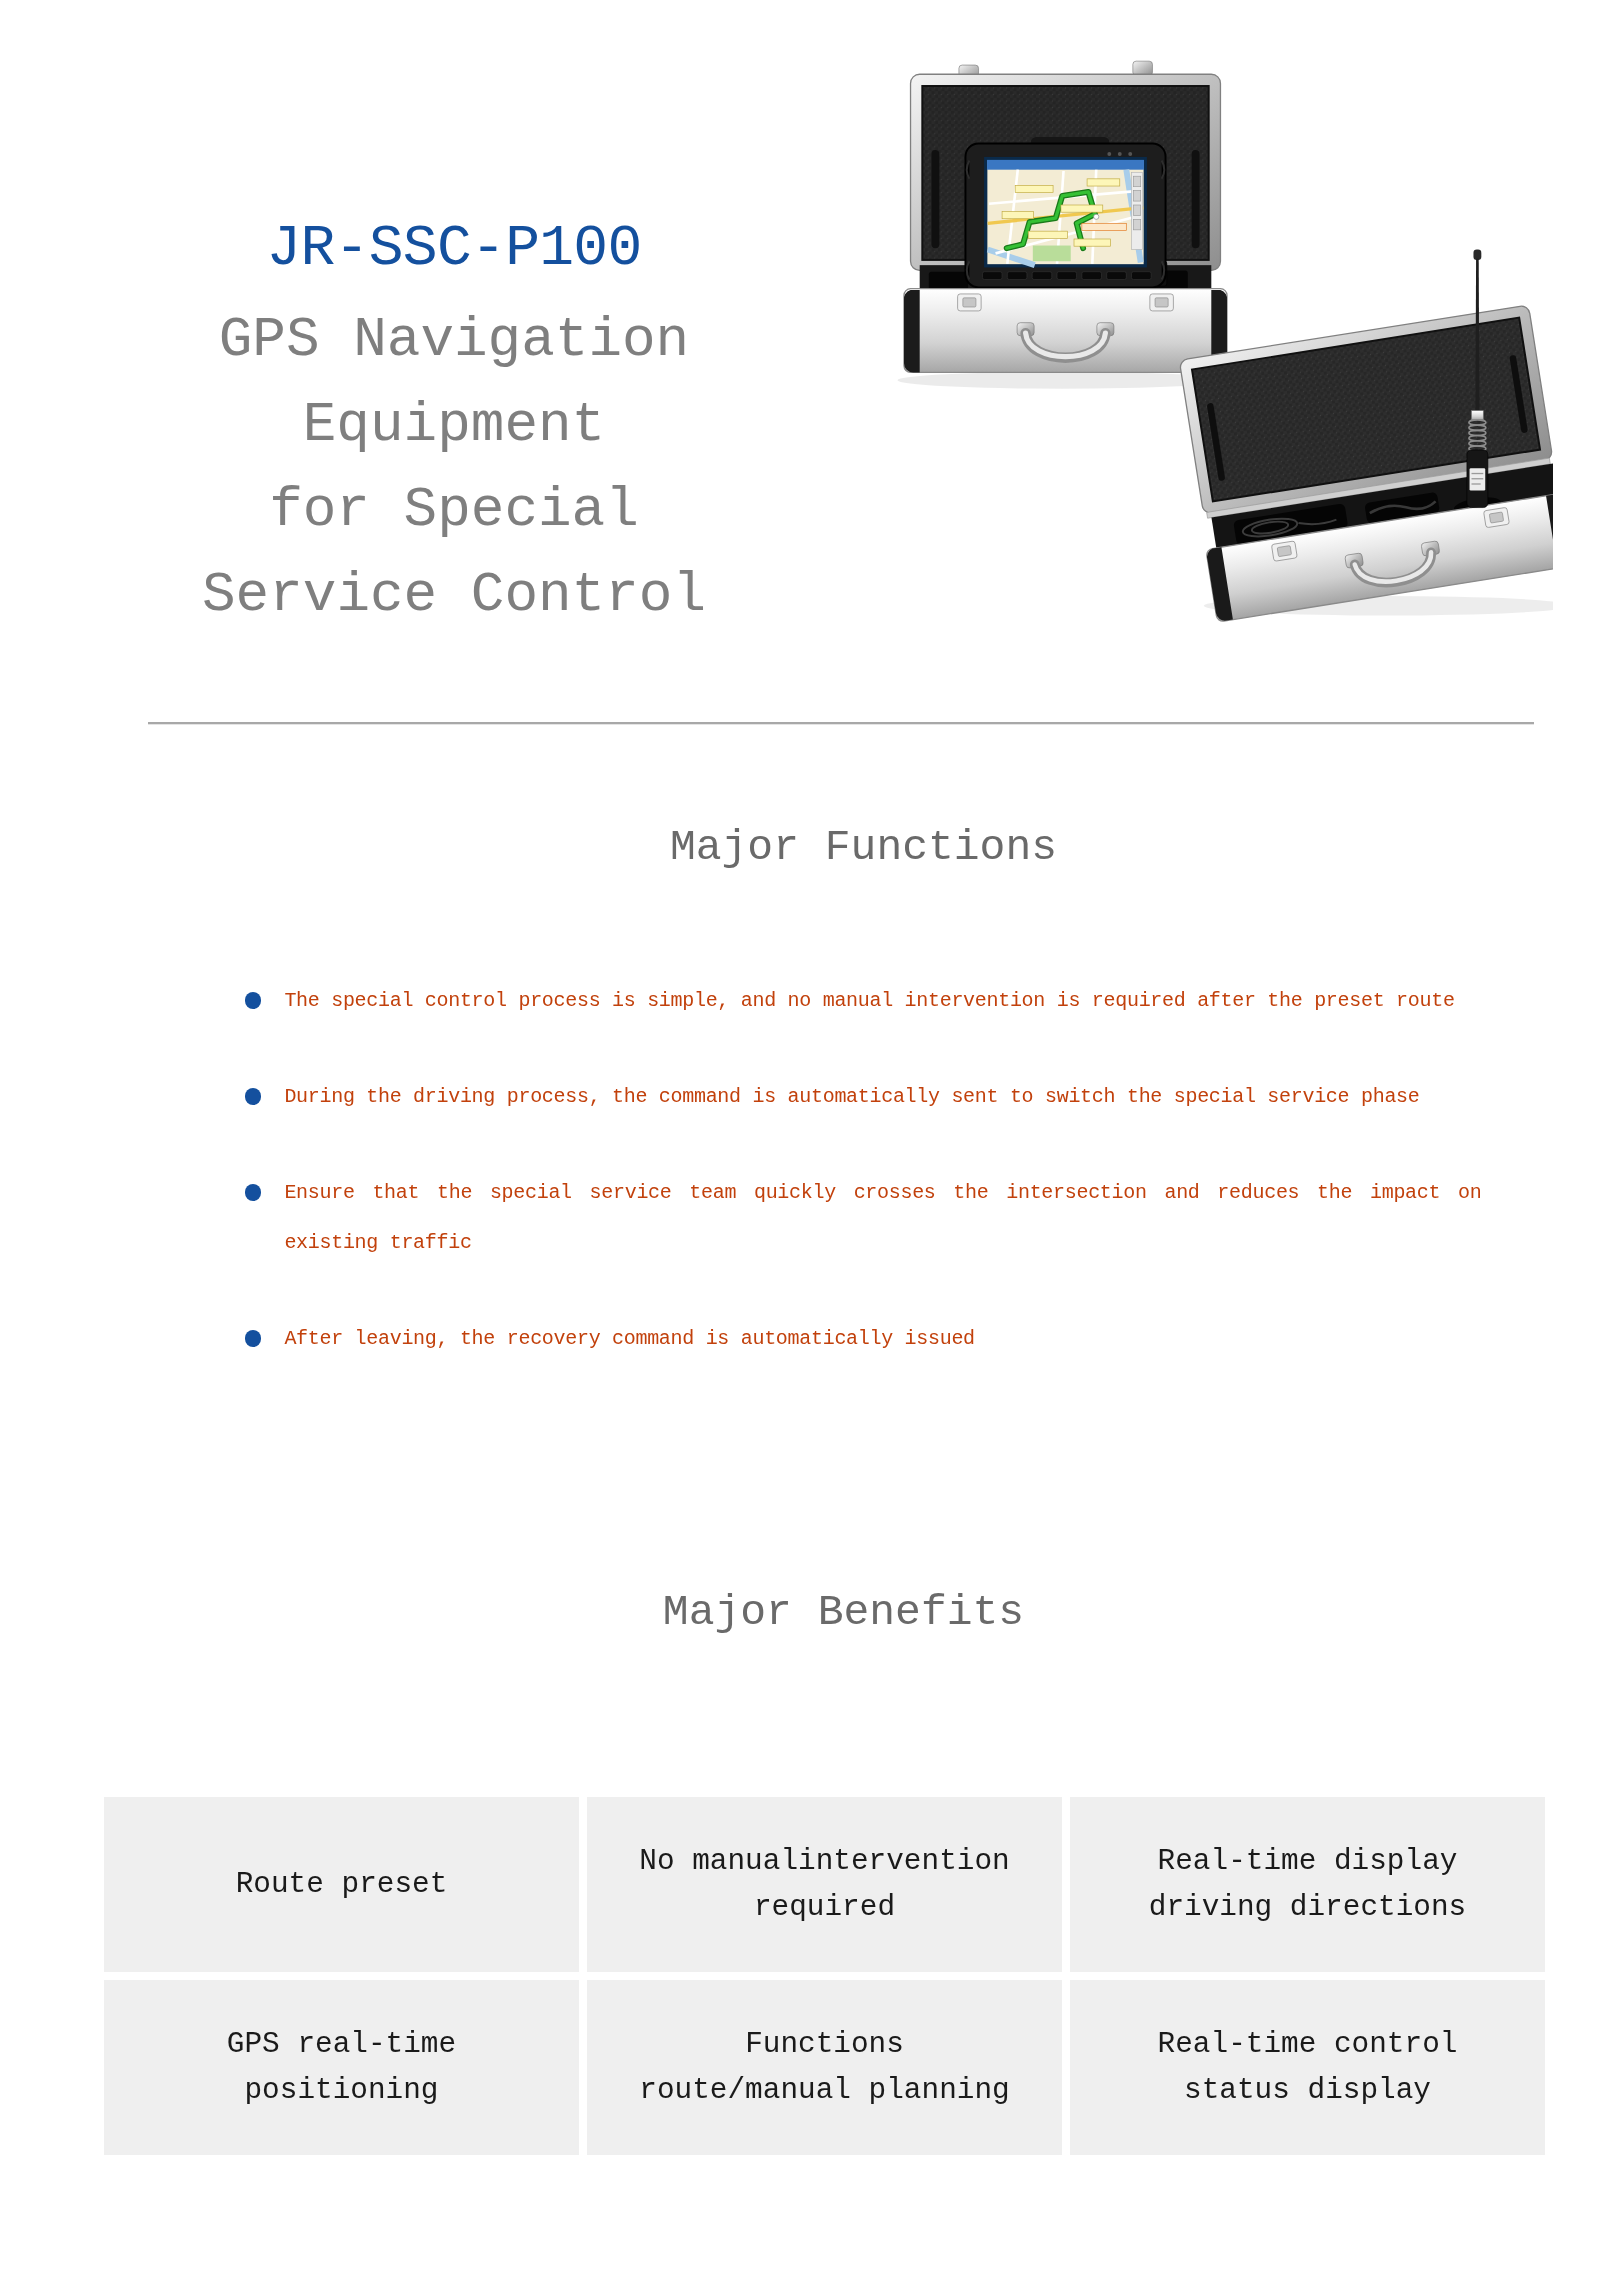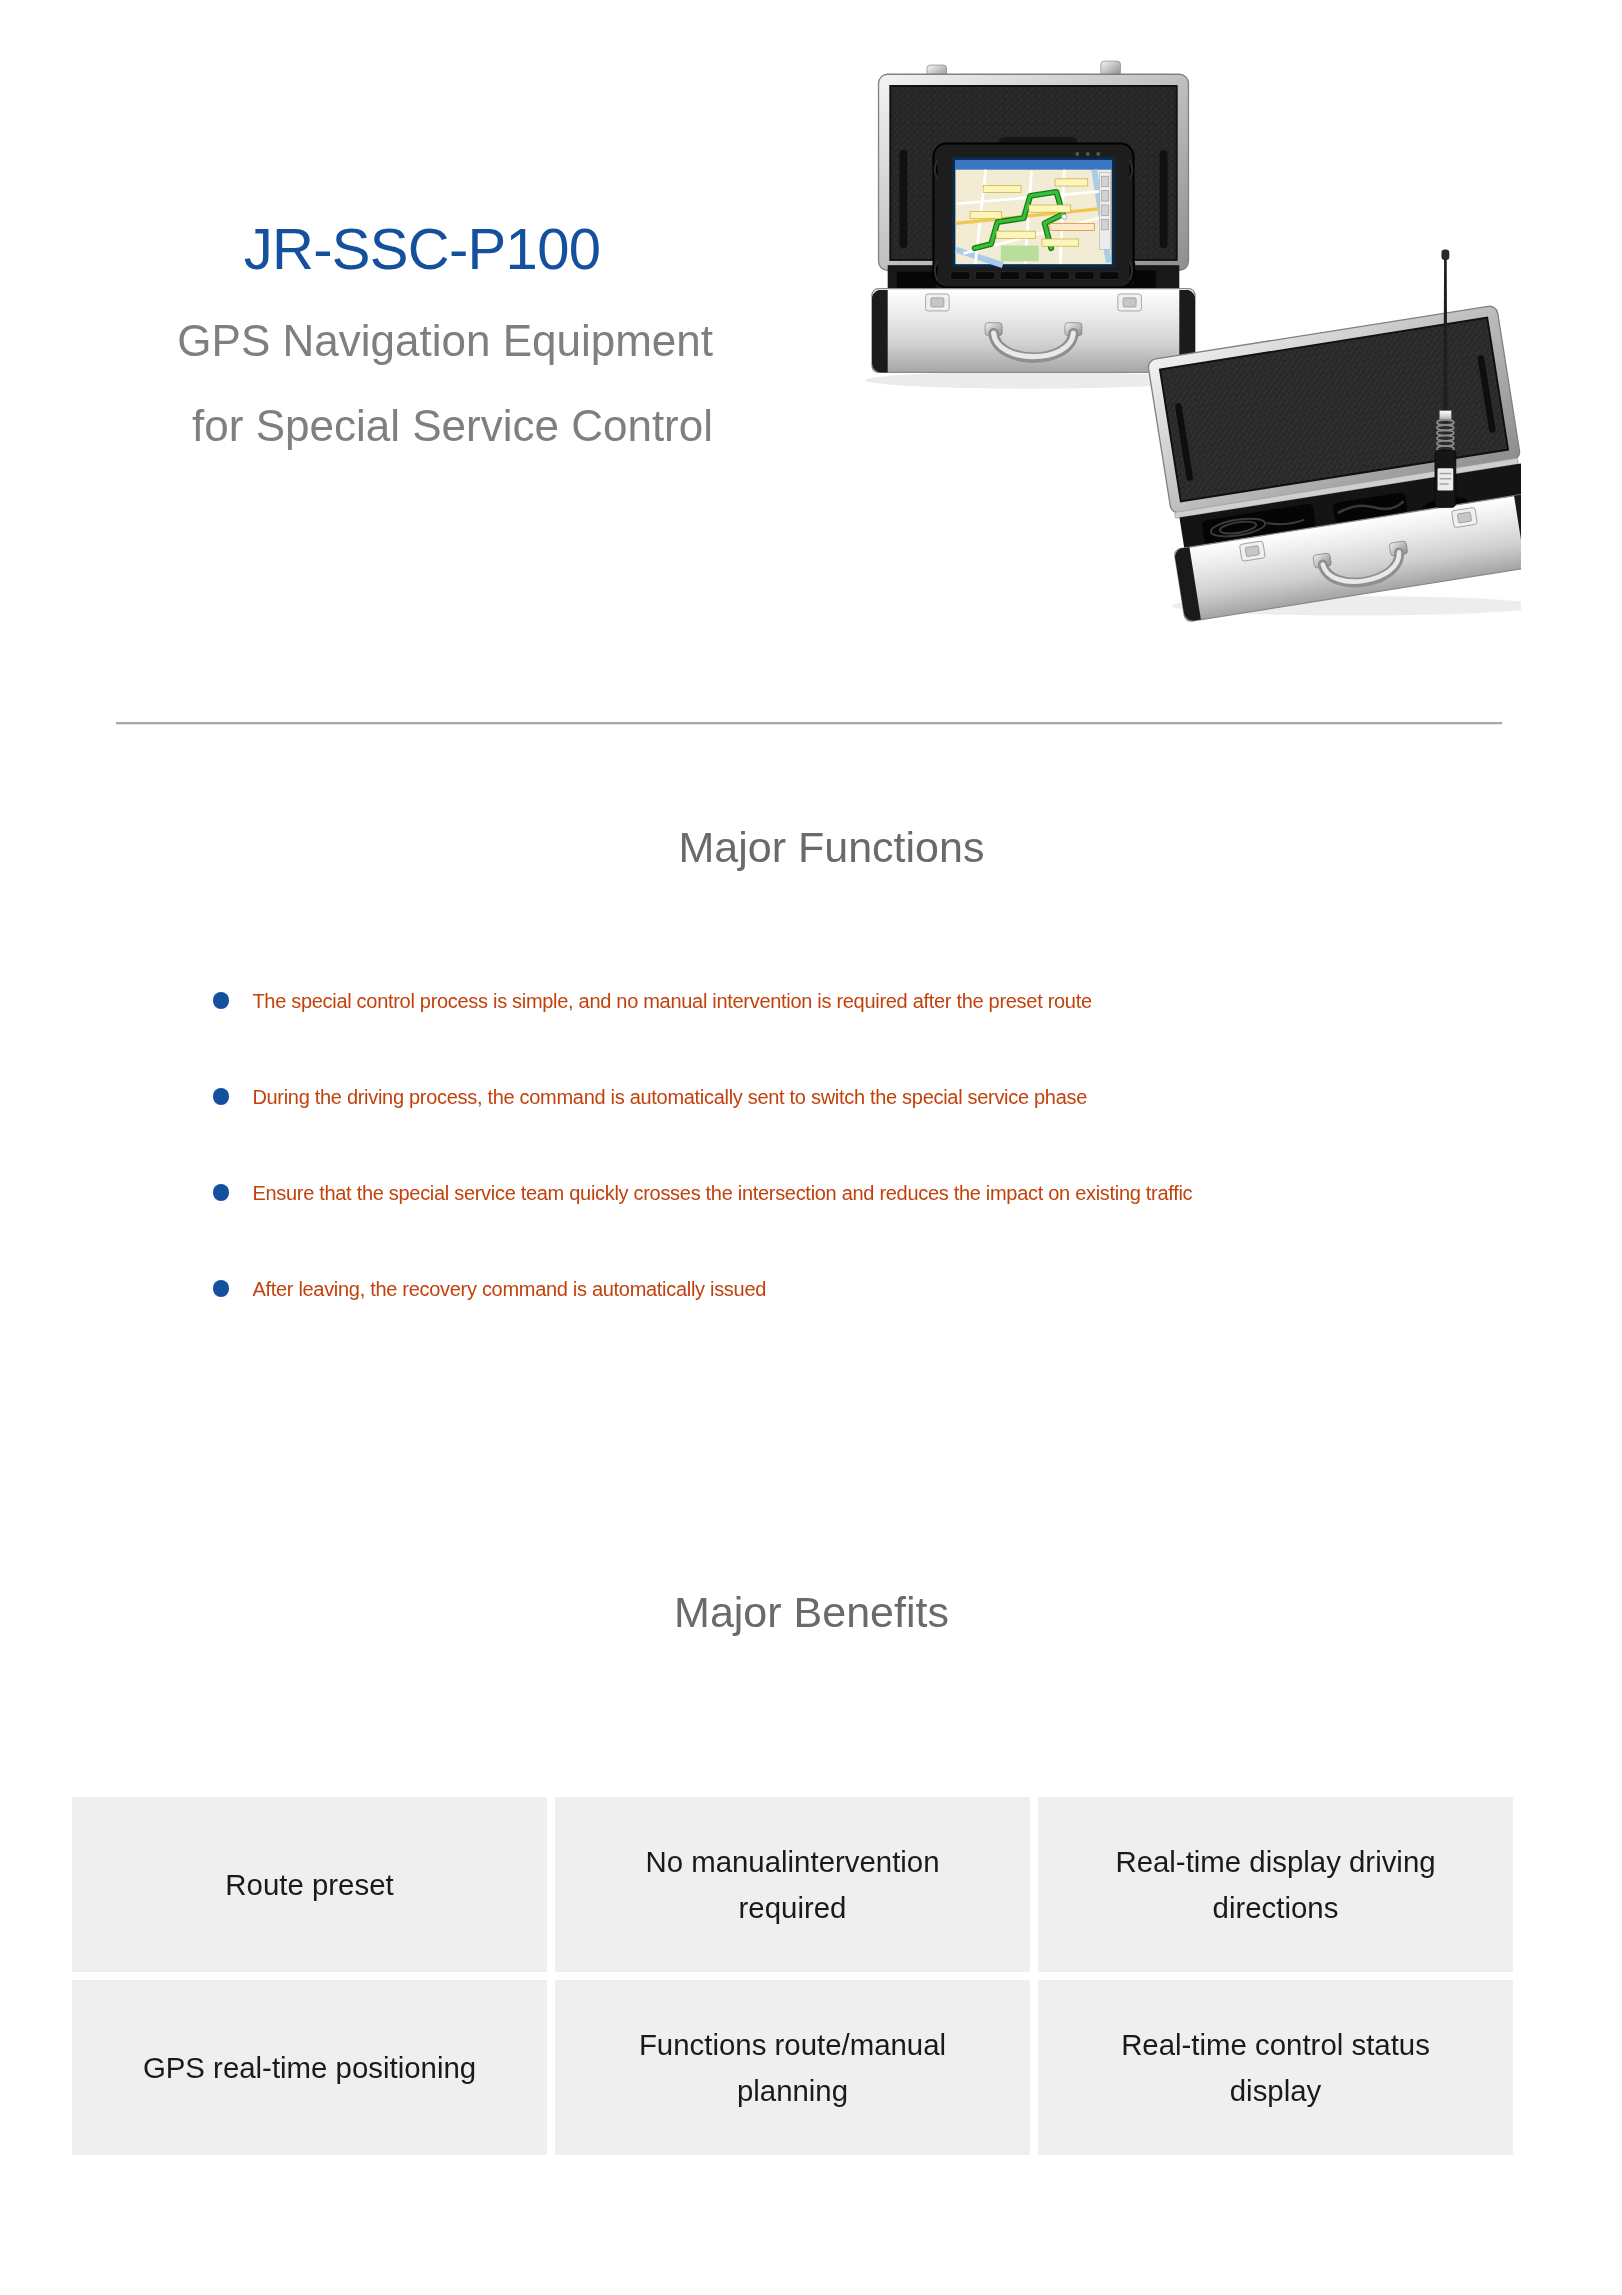--- a/index.html
+++ b/index.html
@@ -1,29 +1,29 @@
 <!DOCTYPE html>
 <html style="font-size:10.5px"><head>
 <meta charset="utf-8">
 <style>
   html,body { margin:0; padding:0; background:#ffffff; }
   .page {
     position:relative; width:1521px; height:2295px; background:#ffffff;
-    font-family:Liberation Sans, sans-serif; overflow:hidden;
+    font-family:Liberation Mono, monospace; overflow:hidden;margin-left:32px;
   }
 
   
   .hero { position:absolute; left:131px; top:216px; width:582px; }
   .hero-title {
     font-size:58px; line-height:65px; color:#14509e;
     text-align:center; letter-spacing:-0.7px; font-weight:400;
   }
   .hero-sub {
-    margin-top:17px; font-size:44px; line-height:85px; color:#7f7f7f;
-    text-align:right; font-weight:400;
+    margin-top:17px; font-size:56px; line-height:85px; color:#7f7f7f;
+    text-align:center; font-weight:400;
   }
 
   
   .photo1 { position:absolute; left:834px; top:52px; width:399px; height:340px; }
   .photo2 { position:absolute; left:1139px; top:247px; width:419px; height:383px; }
 
   
   .divider {
     position:absolute; left:116px; top:722px; width:1386px; height:2px;
     background:#a8a8a8; border-bottom:1.3px solid #e4e4e4;

